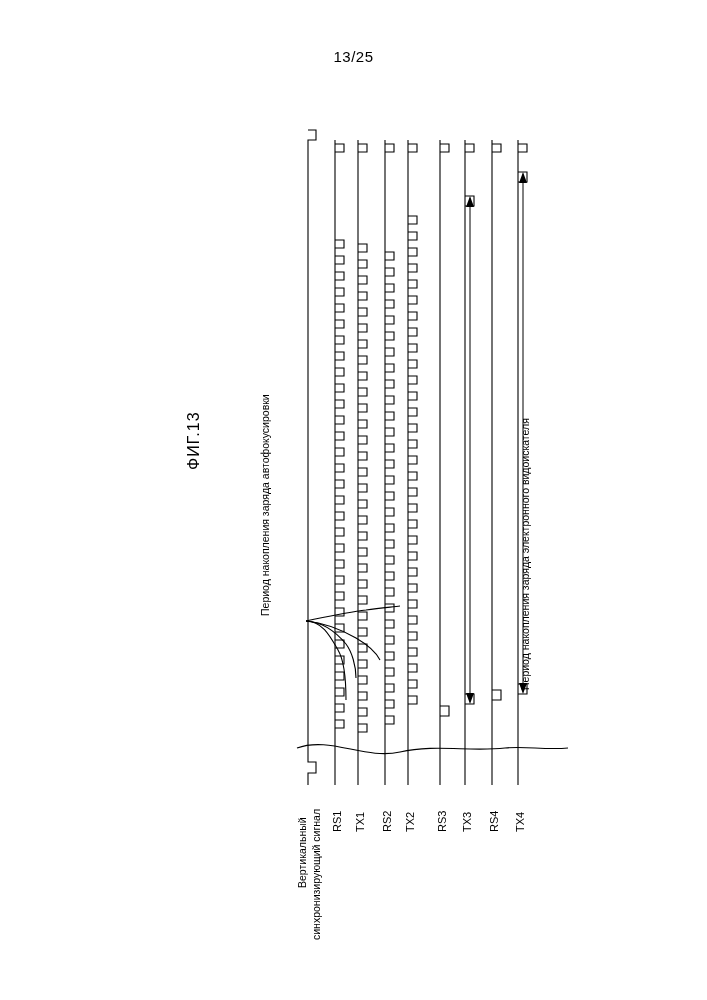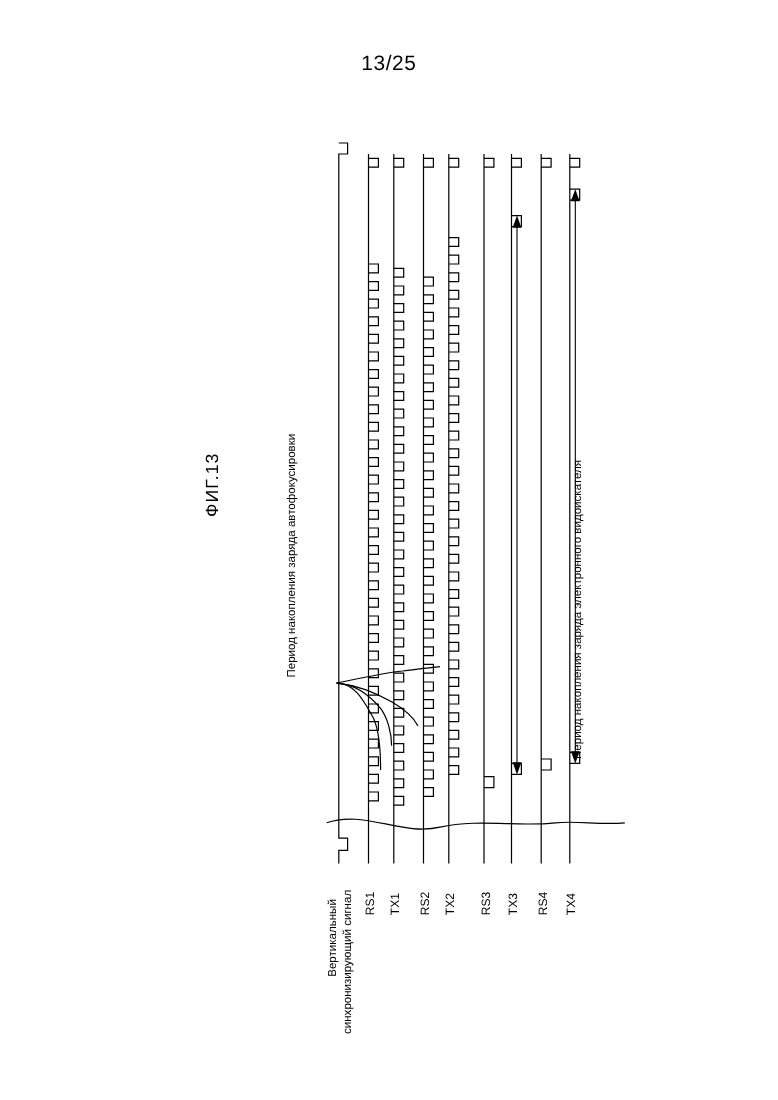--- a/index.html
+++ b/index.html
@@ -14,21 +14,21 @@
     font-family: "Liberation Sans", sans-serif;
     color: #000000;
     overflow: hidden;
   }
   .page-number {
     position: absolute;
     top: 48px;
     left: 0;
     width: 707px;
     text-align: center;
-    font-size: 19px;
+    font-size: 15px;
     letter-spacing: 0.5px;
   }
   .fig-label {
     position: absolute;
     left: 185px;
     top: 470px;
     font-size: 16px;
     letter-spacing: 1px;
     transform: rotate(-90deg);
     transform-origin: left top;

